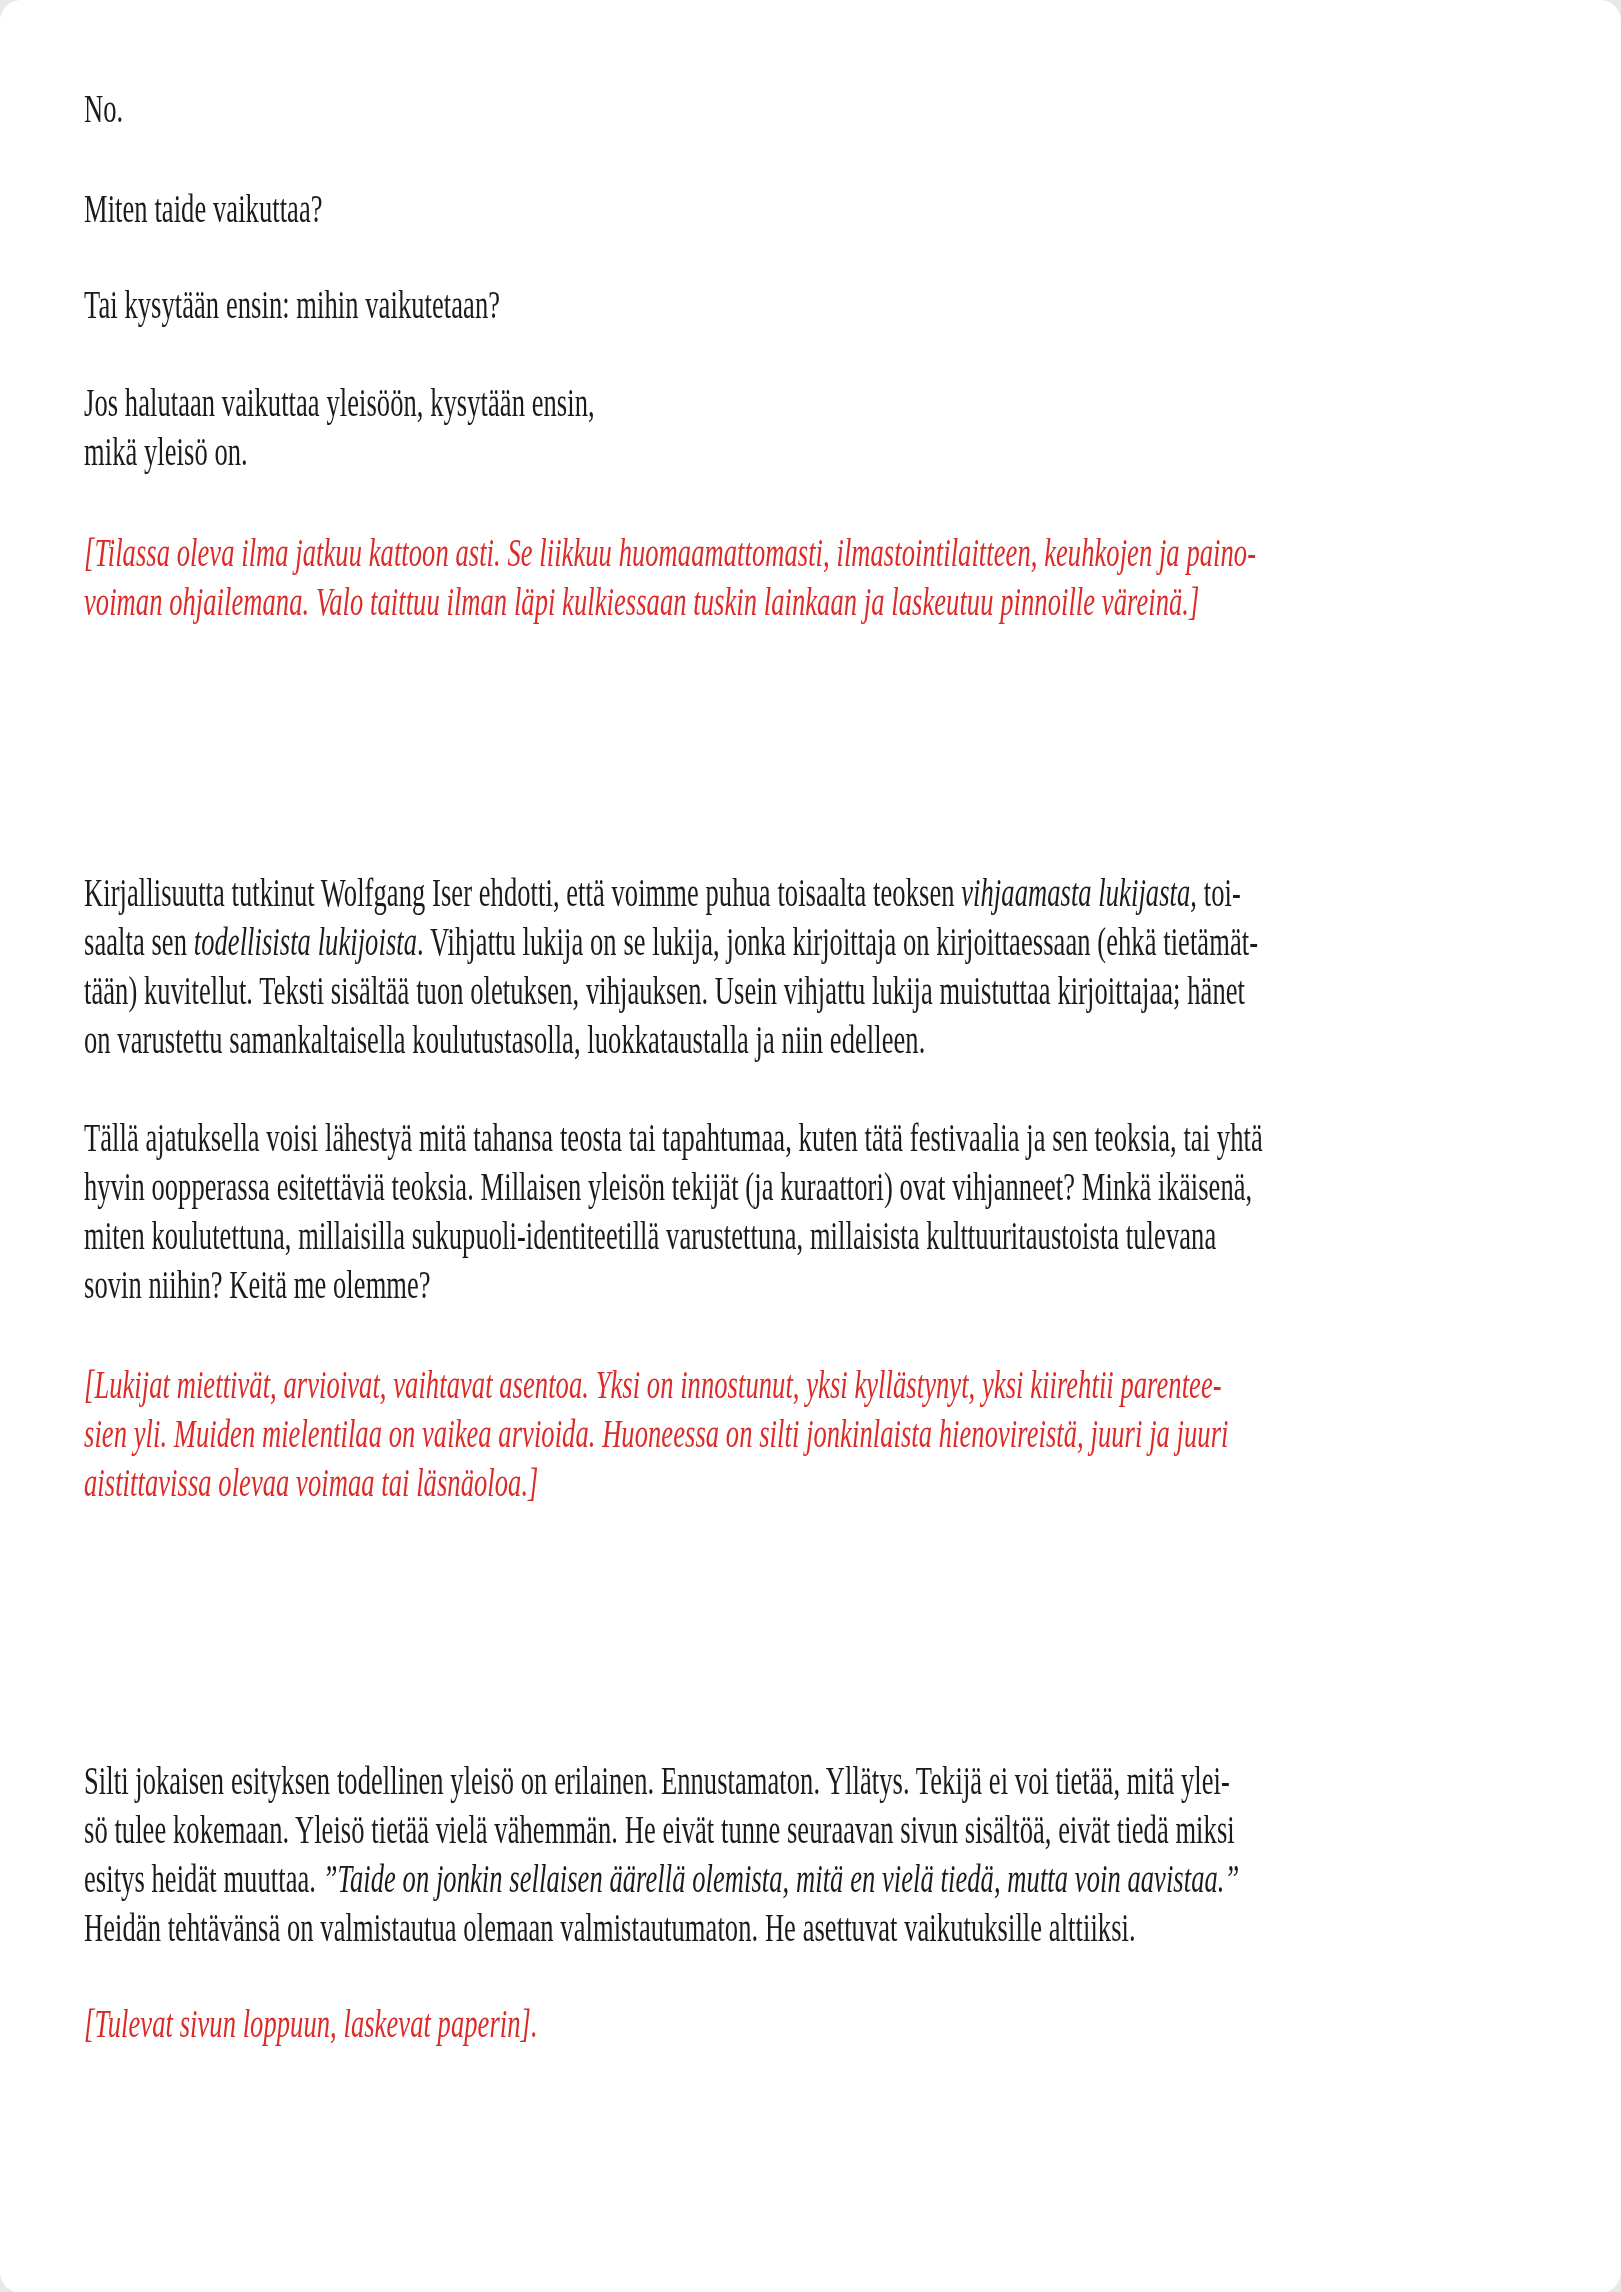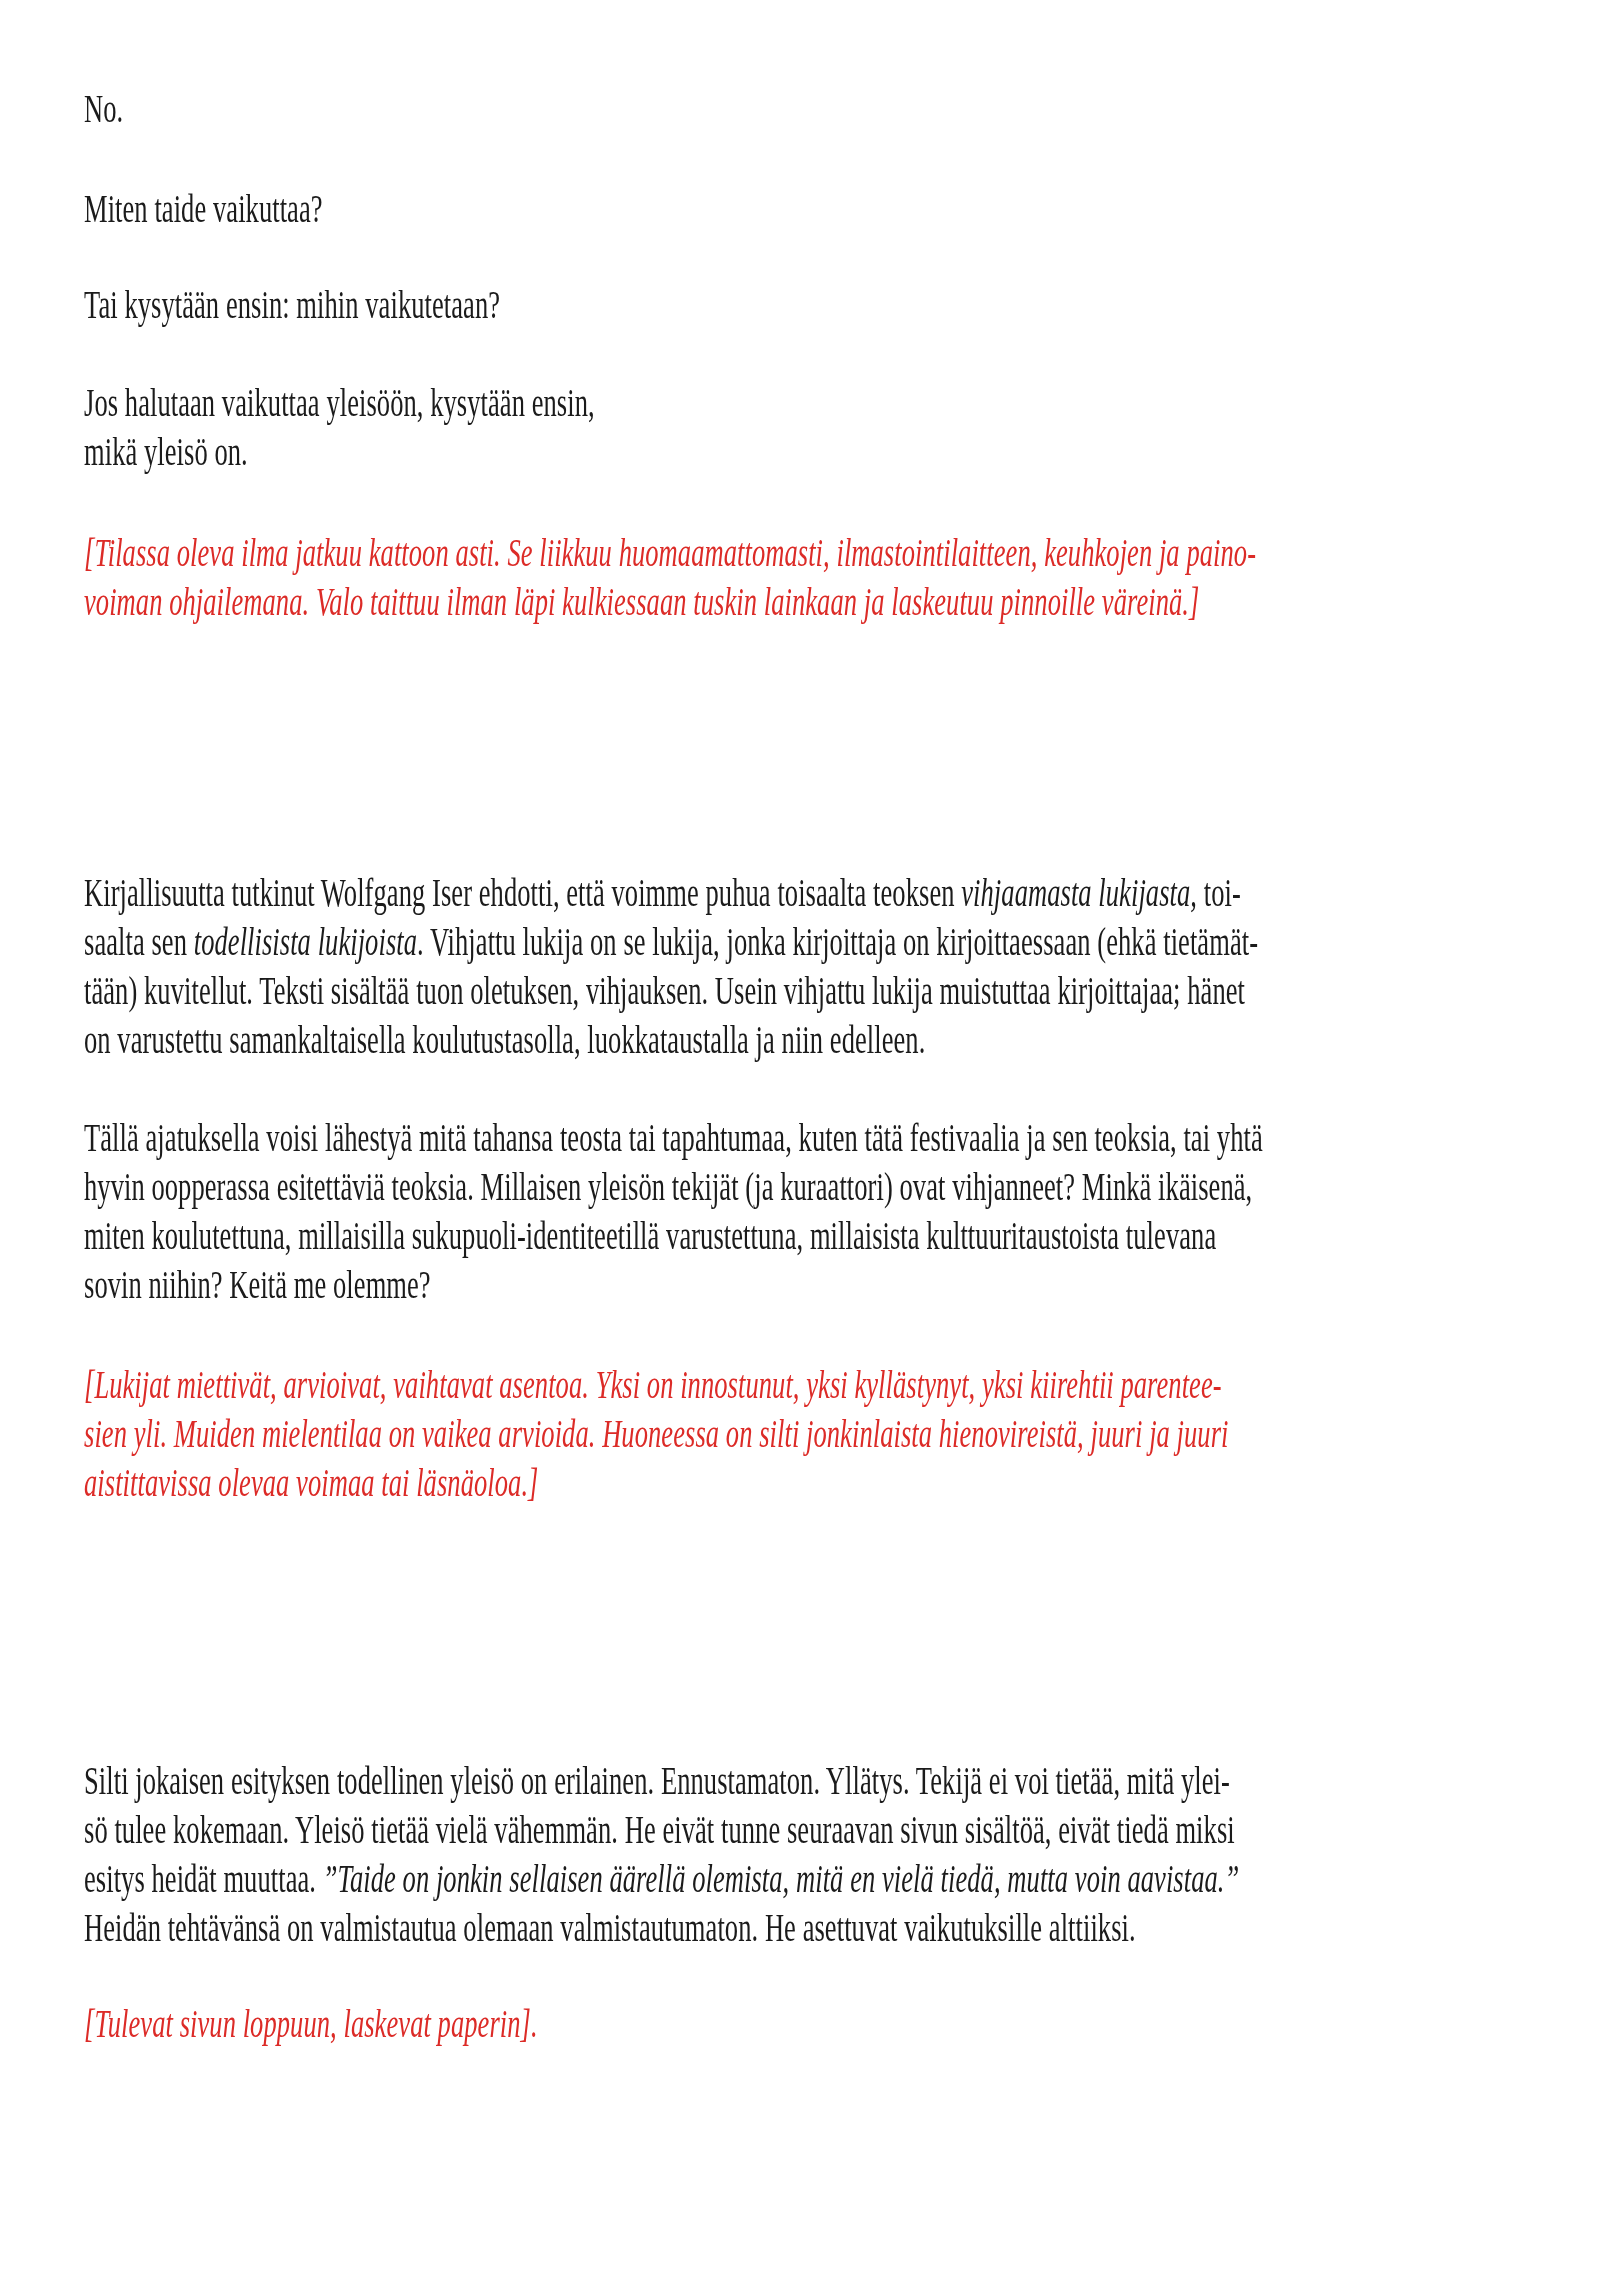--- a/index.html
+++ b/index.html
@@ -4,20 +4,21 @@
 <style>
   html, body { margin: 0; padding: 0; background: #e8e8e8; }
   .page {
     position: relative;
     width: 1621px;
     height: 2293px;
     margin: 0 auto;
     background: var(--page-bg, #ffffff);
     overflow: hidden;
     font-family: "Liberation Serif", "DejaVu Serif", serif;
+    border-radius: 21px;
   }
   .content {
     position: absolute;
     left: 84px;
     top: 0;
     width: 2176px;                 
     transform: scaleX(0.68);       
     transform-origin: 0 0;
     color: var(--ink, #1b1b1b);
   }

